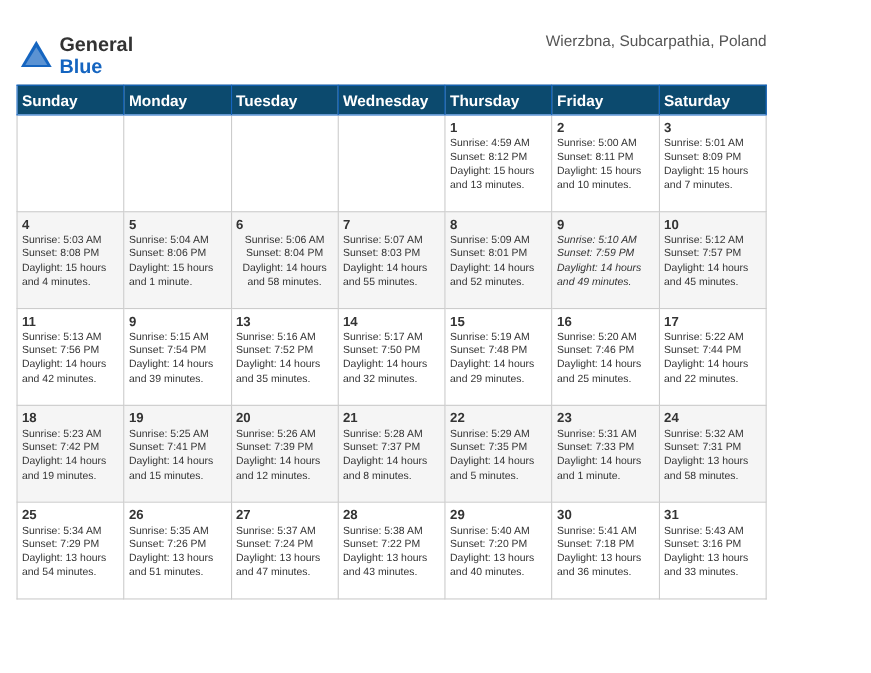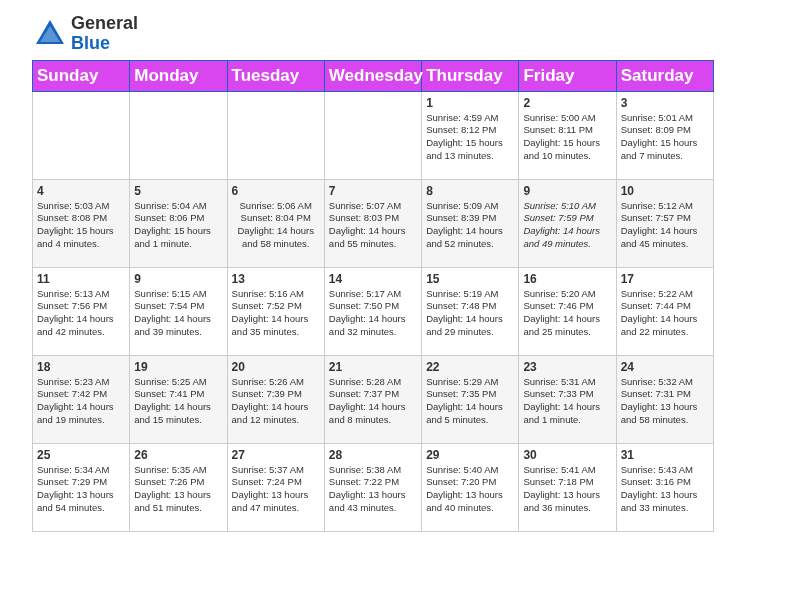--- a/index.html
+++ b/index.html
@@ -6,22 +6,21 @@
     body {
       font-family: Arial, sans-serif;
       background: #fff;
       width: 792px;
       min-height: 612px;
       padding: 0;
     }
     .page {
       width: 712px;
       background: #fff;
-      padding: 10px 15px 10px 15px;
-      margin-left: 17px;
+      padding: 27px 15px 10px 15px;
     }
     .header {
       display: flex;
       align-items: flex-start;
       justify-content: space-between;
       margin-bottom: 6px;
     }
     .logo {
       display: flex;
       align-items: center;
@@ -60,23 +59,23 @@
       font-size: 14px;
       color: #555;
       margin-top: 2px;
     }
     .calendar {
       width: 100%;
       border-collapse: collapse;
       table-layout: fixed;
     }
     .calendar th {
-      background: #d946ef;
+      background: #0c4a6e;
       color: #fff;
-      font-size: 17px;
+      font-size: 14px;
       font-weight: bold;
       padding: 5px 4px;
       text-align: left;
       border: 1px solid #1565c0;
     }
     .calendar td {
       border: 1px solid #ccc;
       vertical-align: top;
       padding: 4px 4px 3px 4px;
       font-size: 10px;
@@ -111,20 +110,21 @@
       <svg class="logo-icon" viewBox="0 0 36 36" xmlns="http://www.w3.org/2000/svg">
         <polygon points="18,4 32,28 4,28" fill="#1565c0"></polygon>
         <polygon points="18,10 28,26 8,26" fill="#fff" opacity="0.3"></polygon>
       </svg>
       <div class="logo-text">
         <span class="logo-general">General</span>
         <span class="logo-blue">Blue</span>
       </div>
     </div>
     <div class="title-block">
+      <div class="subtitle">Wierzbna, Subcarpathia, Poland</div>
     </div>
   </div>
 
   <table class="calendar">
     <thead>
       <tr>
         <th>Sunday</th>
         <th>Monday</th>
         <th>Tuesday</th>
         <th>Wednesday</th>
@@ -186,21 +186,21 @@
           <td>
             <span class="day-num">7</span>
             <div class="day-info" style="white-space: pre-line;">Sunrise: 5:07 AM
 Sunset: 8:03 PM
 Daylight: 14 hours
 and 55 minutes.</div>
           </td>
           <td>
             <span class="day-num">8</span>
             <div class="day-info" style="white-space: pre-line;">Sunrise: 5:09 AM
-Sunset: 8:39 PM
+Sunset: 8:01 PM
 Daylight: 14 hours
 and 52 minutes.</div>
           </td>
           <td>
             <span class="day-num">9</span>
             <div class="day-info" style="white-space: pre-line; font-style: italic;">Sunrise: 5:10 AM
 Sunset: 7:59 PM
 Daylight: 14 hours
 and 49 minutes.</div>
           </td>

